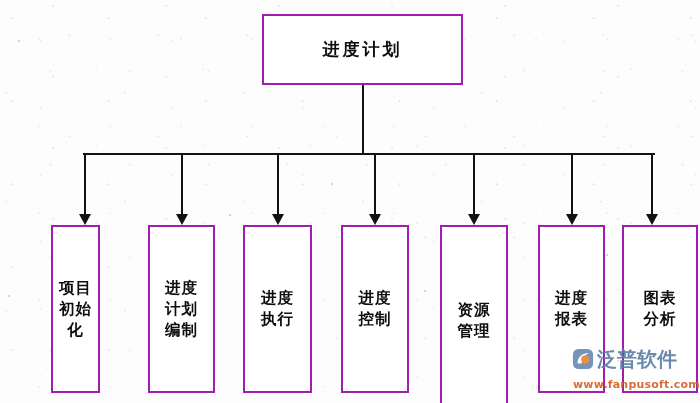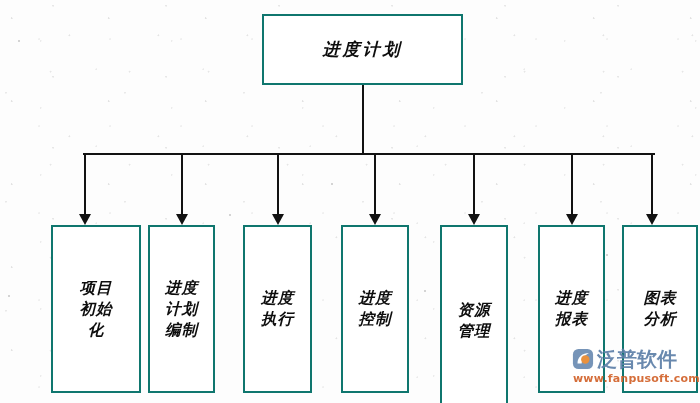--- a/index.html
+++ b/index.html
@@ -33,27 +33,26 @@
       radial-gradient(circle at 5% 85%,  rgba(150,150,150,.22) 0 .7px, transparent 1.2px),
       radial-gradient(circle at 55% 45%, rgba(170,170,170,.18) 0 .7px, transparent 1.2px);
     background-size: 97px 83px, 113px 71px, 89px 101px, 131px 67px,
                      79px 93px, 107px 77px, 119px 109px, 71px 87px;
     opacity: .9;
   }
   
   .node {
     position: absolute;
     box-sizing: border-box;
-    border: 2px solid #0f766e;
+    border: 2px solid #a21caf;
     background: #ffffff;
     display: flex;
     align-items: center;
     justify-content: center;
     color: #0d0d0d;
-    font-style: italic;
   }
   .node.root {
     font-size: 17px;
     letter-spacing: 3px;
     font-weight: 600;
   }
   .leaf-label {
     font-size: 15.5px;
     line-height: 21px;
     letter-spacing: 1px;
@@ -103,21 +102,21 @@
     font-weight: 700;
     color: #5d7fa8;
     letter-spacing: 0px;
     line-height: 22px;
   }
   #watermark .wm-url {
     font-size: 11px;
     font-weight: 700;
     color: #d2622a;
     letter-spacing: .2px;
-    margin-top: 2px;
+    margin-top: 8px;
     margin-left: 1px;
   }
   
   .speck {
     position: absolute;
     background: #9a9a9a;
     border-radius: 50%;
     opacity: .55;
   }
 </style>
@@ -152,21 +151,21 @@
       <div class="arrow-head" style="left: 369px; top: 214px;"></div>
       <div class="wire v" style="left: 473px; top: 153px; height: 61px;"></div>
       <div class="arrow-head" style="left: 468px; top: 214px;"></div>
       <div class="wire v" style="left: 571px; top: 153px; height: 61px;"></div>
       <div class="arrow-head" style="left: 566px; top: 214px;"></div>
       <div class="wire v" style="left: 651px; top: 153px; height: 61px;"></div>
       <div class="arrow-head" style="left: 646px; top: 214px;"></div>
     </div>
 
   <div id="leaf-layer">
-      <div class="node" style="left: 51px; top: 225px; width: 90px; height: 168px;">
+      <div class="node" style="left: 51px; top: 225px; width: 49px; height: 168px;">
         <span class="leaf-label">项目
 初始
 化</span>
       </div>
       <div class="node" style="left: 148px; top: 225px; width: 67px; height: 168px;">
         <span class="leaf-label">进度
 计划
 编制</span>
       </div>
       <div class="node" style="left: 243px; top: 225px; width: 69px; height: 168px;">

